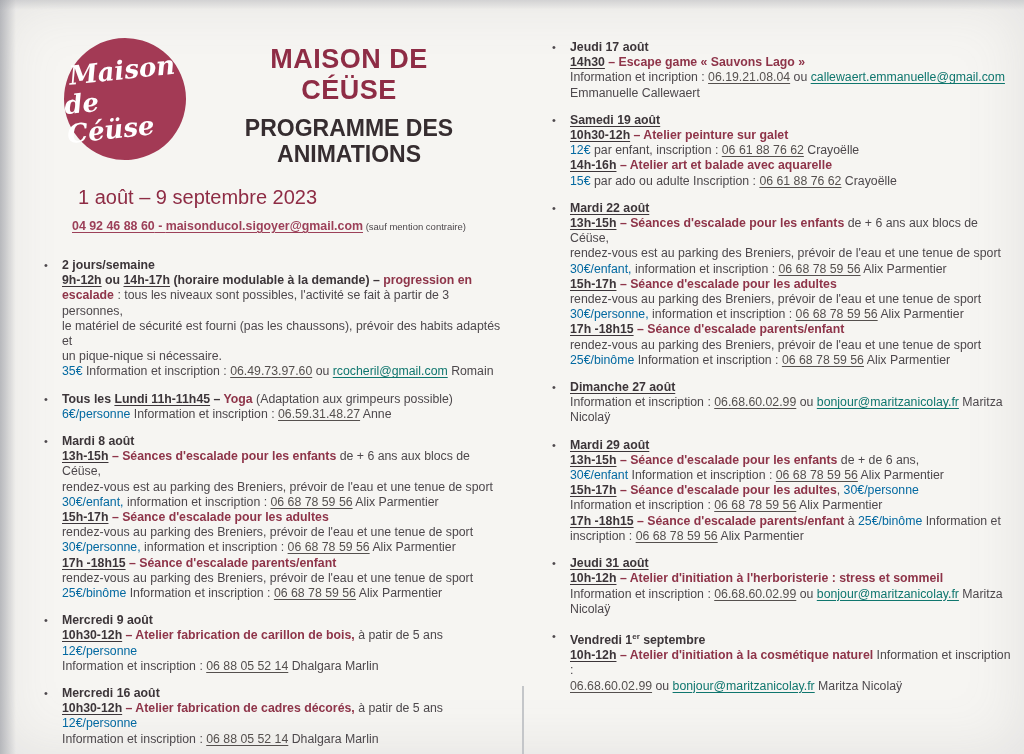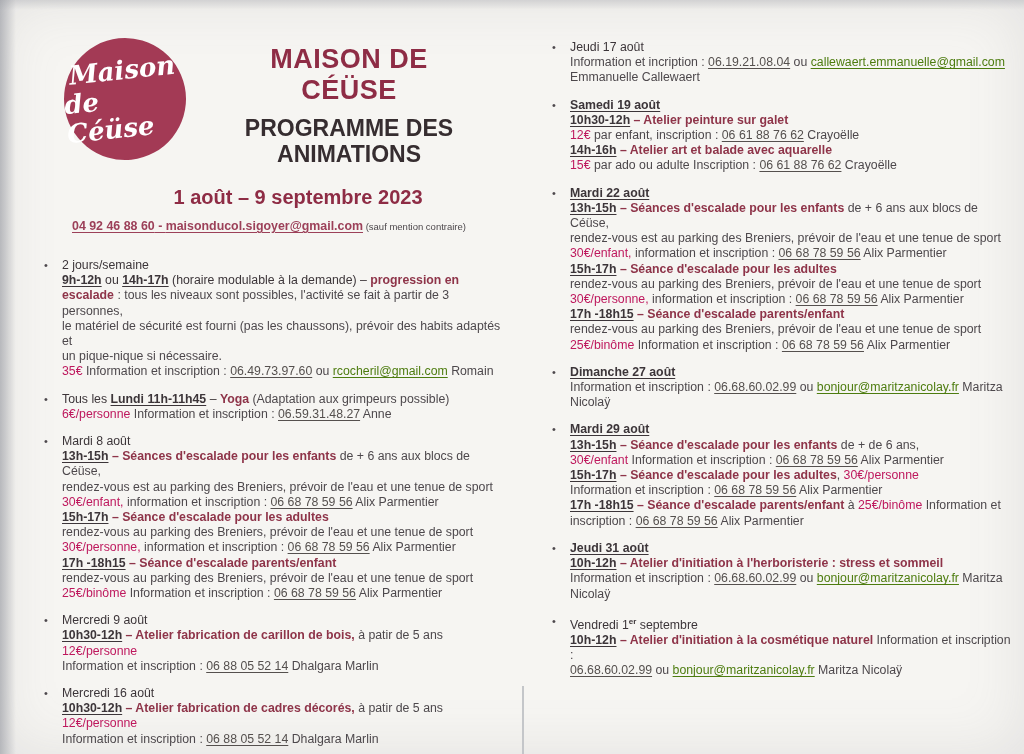--- a/index.html
+++ b/index.html
@@ -17,42 +17,42 @@
   .col-right{left:548px;width:468px;}
 
   .logo{position:absolute;left:36px;top:4px;width:122px;height:122px;border-radius:50%;
         display:flex;flex-direction:column;align-items:center;justify-content:center;
         color:#fff;font-family:"DejaVu Serif",serif;font-style:italic;font-weight:bold;
         transform:rotate(-6deg);}
   .logo div{font-size:26px;line-height:29px;}
   .titles{position:absolute;left:168px;top:10px;width:306px;text-align:center;}
   .t-main{font-size:27px;line-height:31px;font-weight:bold;letter-spacing:.5px;}
   .t-sub{font-size:23px;line-height:26px;font-weight:bold;margin-top:9px;}
-  .daterange{position:absolute;left:50px;top:152px;width:440px;text-align:center;
-        font-size:20px;font-weight:bold;}
+  .daterange{position:absolute;left:50px;top:152px;width:440px;text-align:left;
+        font-size:20px;font-weight:normal;}
   .intro{position:absolute;left:0;top:184px;width:100%;text-align:center;
         font-size:12.4px;line-height:16px;color:#4d484c;}
   .intro-contact{font-weight:bold;text-decoration:underline;text-underline-offset:2px;}
   .intro-note{font-size:9.5px;color:#4d484c;}
   .evs-left{position:absolute;left:12px;top:224px;right:0;}
   .evs-right{position:relative;left:0;top:6px;}
 
   .event{position:relative;padding-left:22px;margin-bottom:12px;
         font-size:12.3px;line-height:15.2px;}
   .eline{position:relative;}
   .bullet{position:absolute;left:-18px;top:0;color:#4d484c;font-size:11px;}
 
-  .sg-d{font-weight:normal;color:#3c3539;}
+  .sg-d{font-weight:bold;color:#3c3539;}
   .sg-du{font-weight:bold;color:#3c3539;text-decoration:underline;text-underline-offset:2px;}
   .sg-t{font-weight:bold;color:#3c3539;text-decoration:underline;text-underline-offset:2px;}
   .sg-a{font-weight:bold;color:#8e3449;}
   .sg-b{color:#4d484c;}
-  .sg-p{color:#be185d;}
+  .sg-p{color:#0369a1;}
   .sg-ph{color:#55504e;text-decoration:underline;text-underline-offset:2px;}
-  .sg-em{color:#4d7c0f;text-decoration:underline;text-underline-offset:2px;}
+  .sg-em{color:#0f766e;text-decoration:underline;text-underline-offset:2px;}
   .sg-sup{font-weight:bold;color:#3c3539;vertical-align:super;font-size:8px;}
 </style>
 </head>
 <body>
 
 <div class="page">
   <div class="edge-left"></div>
   <div class="edge-top"></div>
   <div class="seam"></div>
 
@@ -110,20 +110,21 @@
           <div class="eline"><span class="sg-p">12€/personne</span></div>
           <div class="eline"><span class="sg-b">Information et inscription : </span><span class="sg-ph">06 88 05 52 14</span><span class="sg-b"> Dhalgara Marlin</span></div>
         </div>
       </div>
   </div>
 
   <div class="col col-right">
     <div class="evs-right">
         <div class="event">
           <div class="eline"><span class="bullet">•</span><span class="sg-d">Jeudi 17 août</span></div>
+          <div class="eline"><span class="sg-t">14h30</span><span class="sg-a"> – Escape game « Sauvons Lago »</span></div>
           <div class="eline"><span class="sg-b">Information et incription : </span><span class="sg-ph">06.19.21.08.04</span><span class="sg-b"> ou </span><span class="sg-em">callewaert.emmanuelle@gmail.com</span></div>
           <div class="eline"><span class="sg-b">Emmanuelle Callewaert</span></div>
         </div>
         <div class="event">
           <div class="eline"><span class="bullet">•</span><span class="sg-du">Samedi 19 août</span></div>
           <div class="eline"><span class="sg-t">10h30-12h</span><span class="sg-a"> – Atelier peinture sur galet</span></div>
           <div class="eline"><span class="sg-p">12€</span><span class="sg-b"> par enfant, inscription : </span><span class="sg-ph">06 61 88 76 62</span><span class="sg-b"> Crayoëlle</span></div>
           <div class="eline"><span class="sg-t">14h-16h</span><span class="sg-a"> – Atelier art et balade avec aquarelle</span></div>
           <div class="eline"><span class="sg-p">15€</span><span class="sg-b"> par ado ou adulte Inscription : </span><span class="sg-ph">06 61 88 76 62</span><span class="sg-b"> Crayoëlle</span></div>
         </div>

